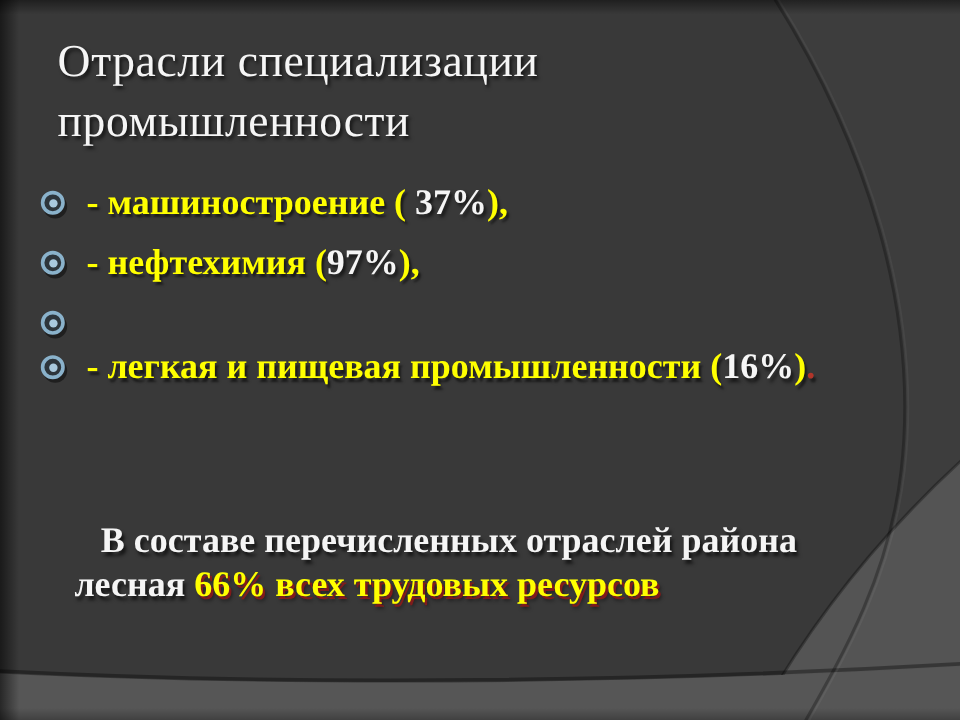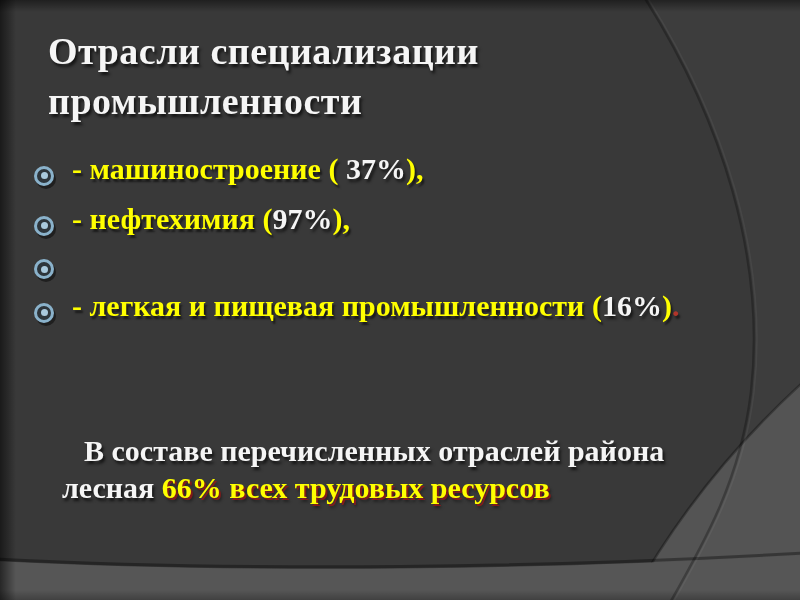--- a/index.html
+++ b/index.html
@@ -16,30 +16,30 @@
     position:absolute;left:0;top:0;width:800px;height:600px;z-index:1;pointer-events:none;
     background:
       linear-gradient(to right, rgba(0,0,0,0.55) 0px, rgba(0,0,0,0) 16px),
       linear-gradient(to bottom, rgba(0,0,0,0.45) 0px, rgba(0,0,0,0) 12px),
       linear-gradient(to top, rgba(0,0,0,0.25) 0px, rgba(0,0,0,0) 10px);
   }
 
   
   .title{
     position:absolute;left:48px;top:26px;z-index:2;margin:0;
-    font-size:38px;font-weight:bold;line-height:50px;
+    font-size:38px;font-weight:normal;line-height:50px;
     color:#f5f5f5;letter-spacing:0.5px;
     text-shadow:2px 3px 3px rgba(0,0,0,0.65);
     white-space:nowrap;
   }
   .title .tl{display:block;}
 
   
   .list{position:absolute;left:34px;top:146px;z-index:2;}
-  .row{display:flex;align-items:center;margin-bottom:4px;}
+  .row{display:flex;align-items:flex-start;margin-bottom:4px;}
   .bullet{
     flex:0 0 auto;
     width:14px;height:14px;margin:13px 18px 0 0;
     border:3px solid #8ab2cb;border-radius:50%;
     background:#2d353b;
     display:flex;align-items:center;justify-content:center;
     box-shadow:2px 3px 0 rgba(0,0,0,0.45);
   }
   .bdot{width:7px;height:7px;border-radius:50%;background:#a9c9dd;}
   .btext{font-size:30px;font-weight:bold;line-height:46px;}

